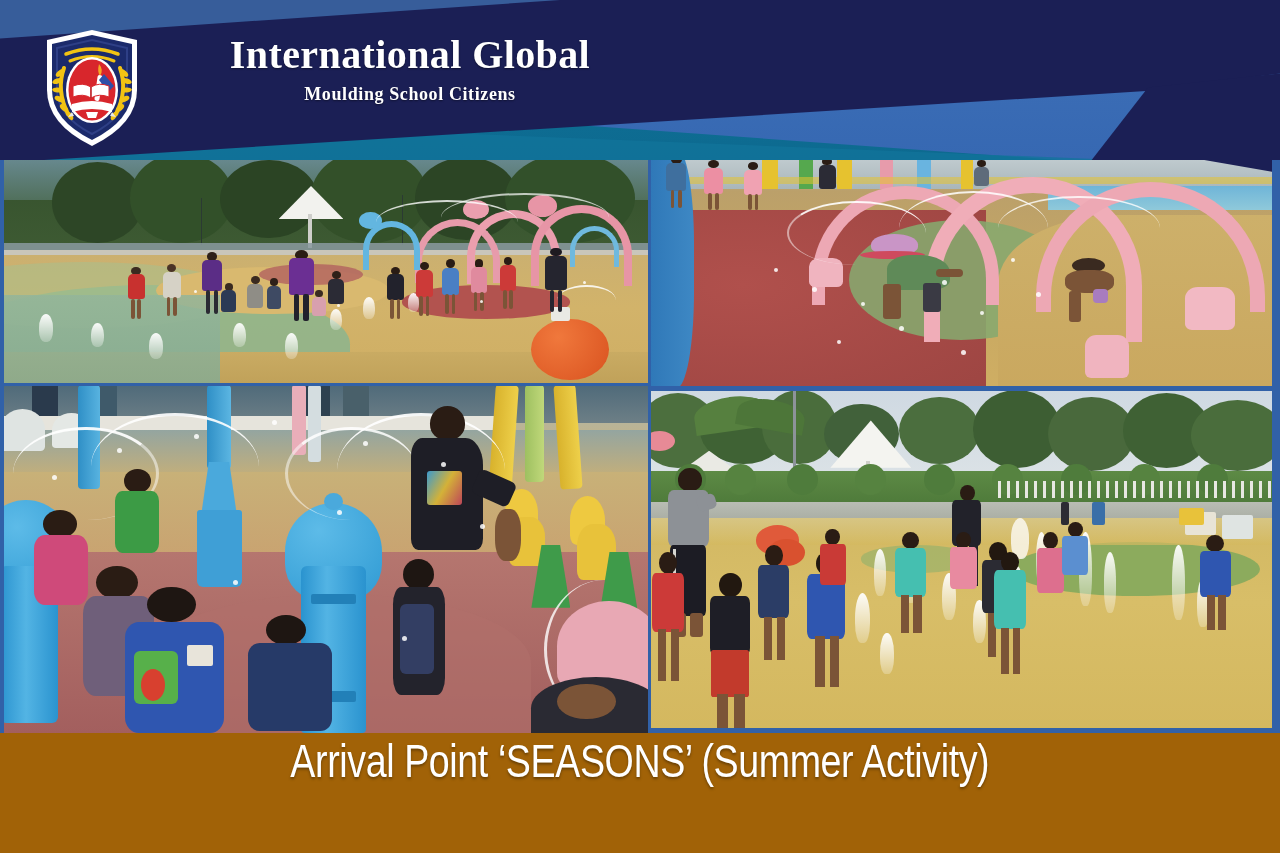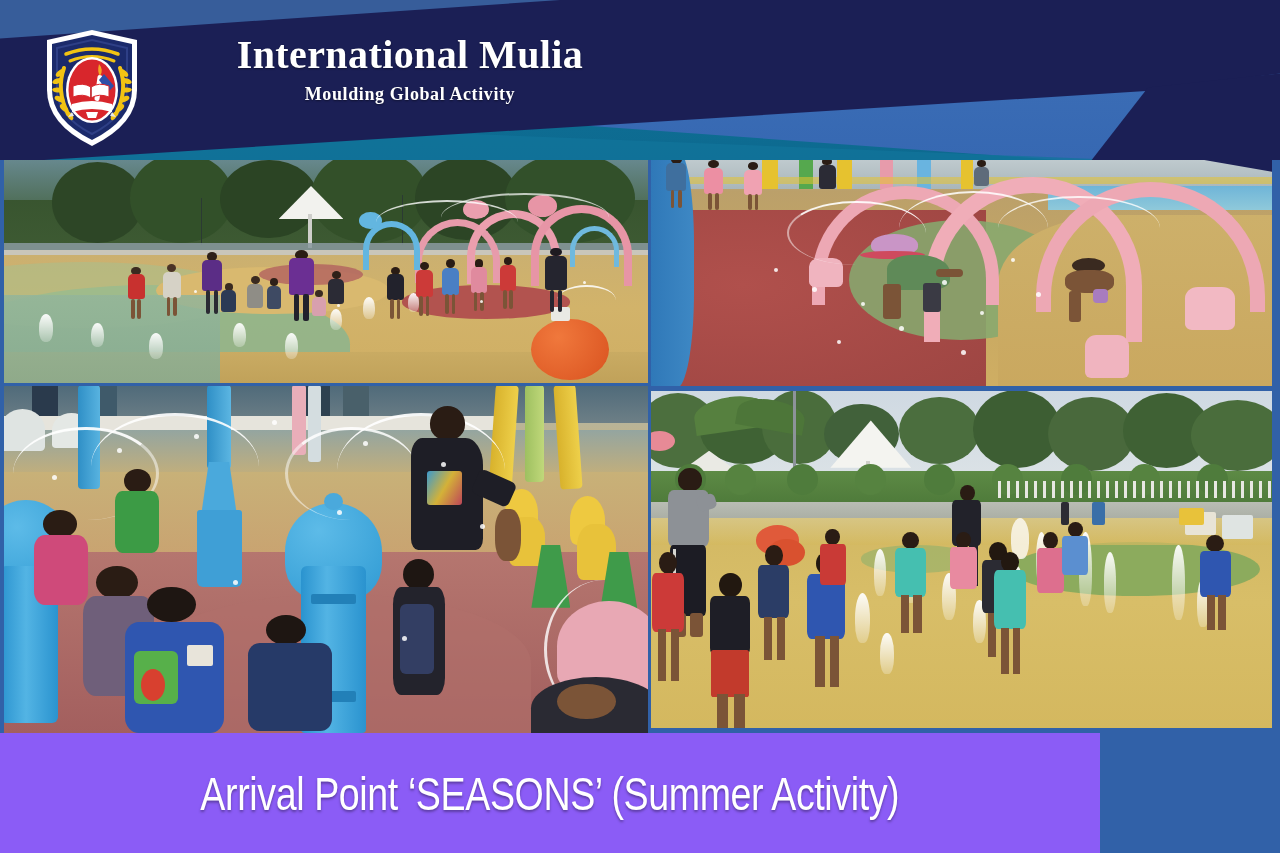--- a/index.html
+++ b/index.html
@@ -107,23 +107,23 @@
   .pipe{position:absolute;}
   .jet{position:absolute;background:linear-gradient(180deg,rgba(255,255,255,.95),rgba(255,255,255,.25));border-radius:50% 50% 40% 40%;}
   .drop{position:absolute;background:rgba(255,255,255,.85);border-radius:50%;}
   .kid{position:absolute;}
   .kid .head{position:absolute;border-radius:50%;background:#6b4a34;}
   .kid .body{position:absolute;border-radius:5px 5px 3px 3px;}
   .kid .leg{position:absolute;background:#7b5437;border-radius:2px;}
 
   
   .caption{
-    position:absolute;left:0;top:733px;width:1100px;height:120px;
-    background:#8b5cf6;z-index:20;
-    display:flex;align-items:center;justify-content:center;
+    position:absolute;left:0;top:733px;width:1280px;height:120px;
+    background:#a16207;z-index:20;
+    display:flex;justify-content:center;
   }
   .caption-text{
     color:#ffffff;
     font-family:"Liberation Sans", sans-serif;
     font-size:47px;
     font-weight:400;
     letter-spacing:-.5px;
     transform:scaleX(.80);
     transform-origin:center;
     white-space:nowrap;
@@ -712,22 +712,22 @@
 
         <path d="M30 76 Q50 70 70 76 L70 84 Q50 78 30 84 Z" fill="#ffffff"></path>
         <path d="M30 84 L26 89 L32 88 Z" fill="#e9e9e4"></path>
         <path d="M70 84 L74 89 L68 88 Z" fill="#e9e9e4"></path>
 
         <path d="M44 84 L56 84 L54 90 L46 90 Z" fill="#ffffff"></path>
       </svg>
     </div>
 
     <div class="hdr-text">
-      <div class="line2">International Mulia</div>
-      <div class="line3">Moulding Global Activity</div>
+      <div class="line2">International Global</div>
+      <div class="line3">Moulding School Citizens</div>
     </div>
   </div>
 
   <div class="caption">
     <div class="caption-text">Arrival Point ‘SEASONS’ (Summer Activity)</div>
   </div>
 
 </div>
 
 </body></html>

